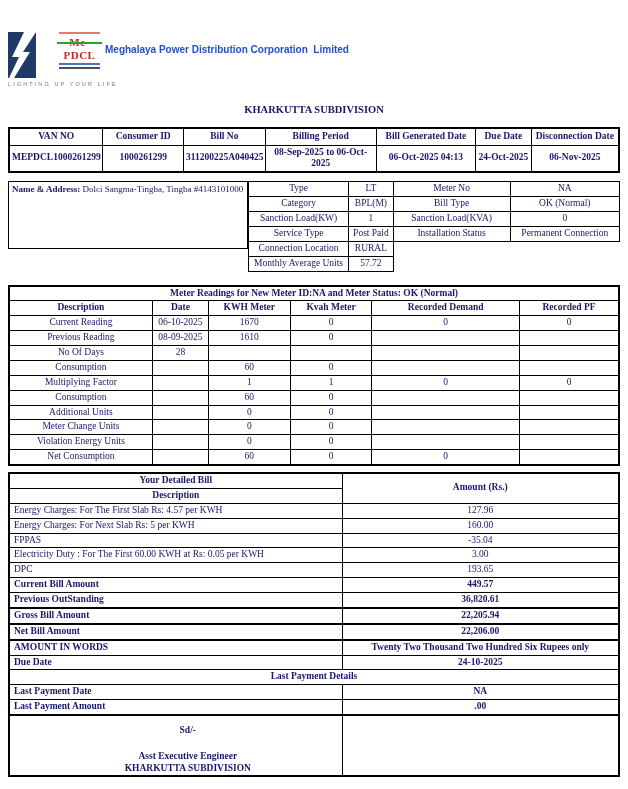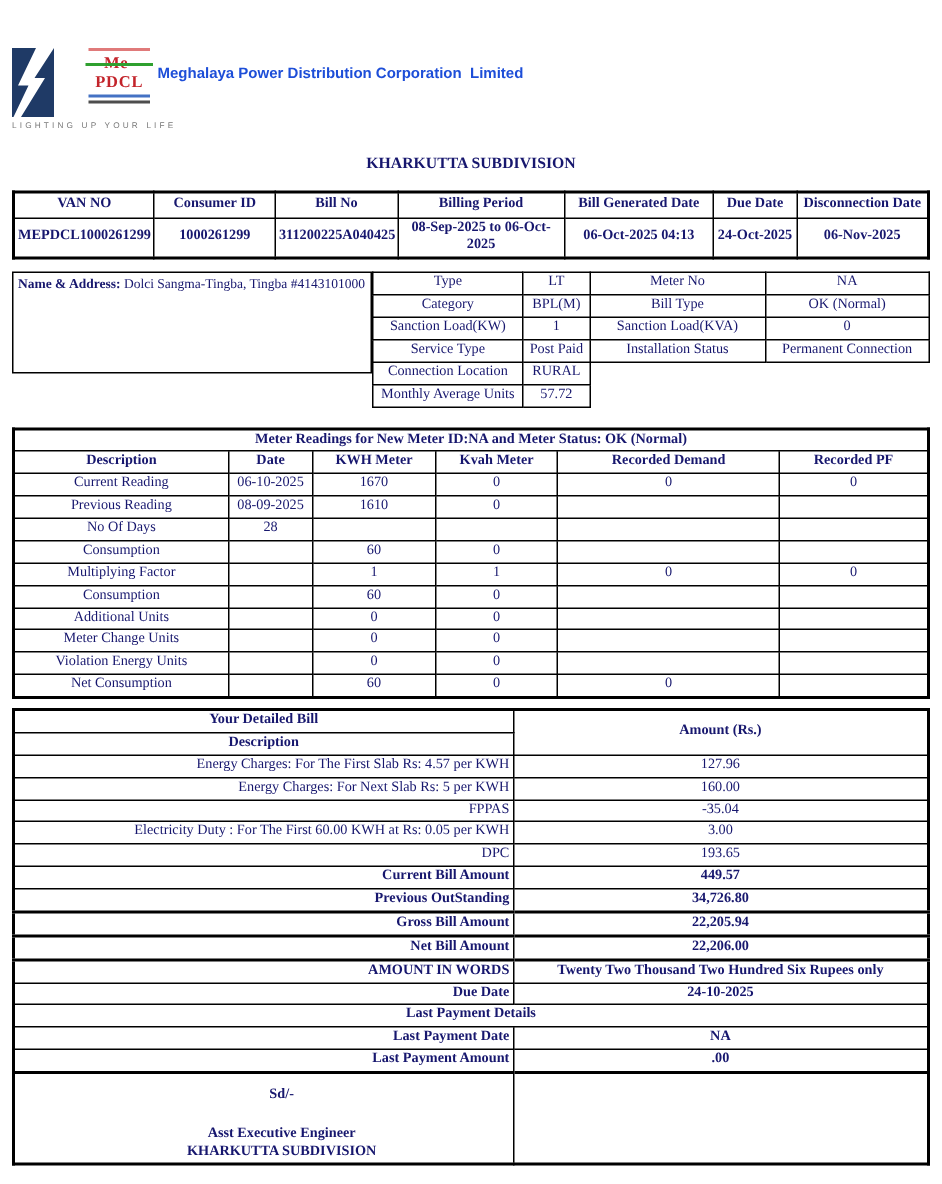--- a/index.html
+++ b/index.html
@@ -36,21 +36,21 @@
     margin:12px 0 0 5px; font-family:"Liberation Sans", sans-serif;
     font-size:10px; font-weight:bold; color:#1d4ed8; white-space:pre-wrap;
   }
   .subdivision { text-align:center; font-weight:bold; font-size:10.5px; margin-top:17px; color:#17176e; }
 
   
   table { border-collapse:collapse; width:100%; table-layout:fixed; border:2px solid #000; }
   td { border:1px solid #000; font-size:9.5px; line-height:1.25; padding:1px 2px;
        text-align:center; color:#17176e; overflow:hidden; }
   .b { font-weight:bold; }
-  .l { text-align:right; padding-left:4px; }
+  .l { text-align:left; padding-left:4px; }
   .ghost { border:none; }
 
   .t1 { margin-top:12px;padding-left:48px; }
   .t1 td { height:17px; vertical-align:middle; }
 
   
   .info { display:flex; margin-top:8px; align-items:flex-start; }
   .namebox {
     flex:0 0 240px; height:68px; border:1px solid #000;
     display:flex; padding:2px 3px;
@@ -314,21 +314,21 @@
     <tr>
       <td class="l">DPC</td>
       <td>193.65</td>
     </tr>
     <tr>
       <td class="l b">Current Bill Amount</td>
       <td class="b">449.57</td>
     </tr>
     <tr>
       <td class="l b">Previous OutStanding</td>
-      <td class="b">34,726.80</td>
+      <td class="b">36,820.61</td>
     </tr>
     <tr>
       <td class="l b tt">Gross Bill Amount</td>
       <td class="b tt">22,205.94</td>
     </tr>
     <tr>
       <td class="l b tt">Net Bill Amount</td>
       <td class="b tt">22,206.00</td>
     </tr>
     <tr>

